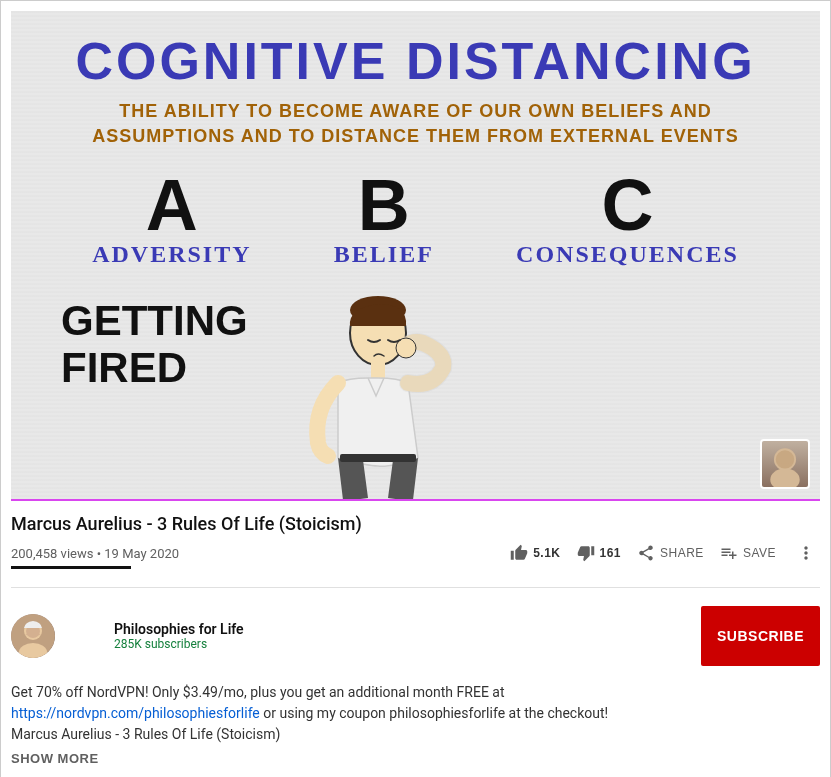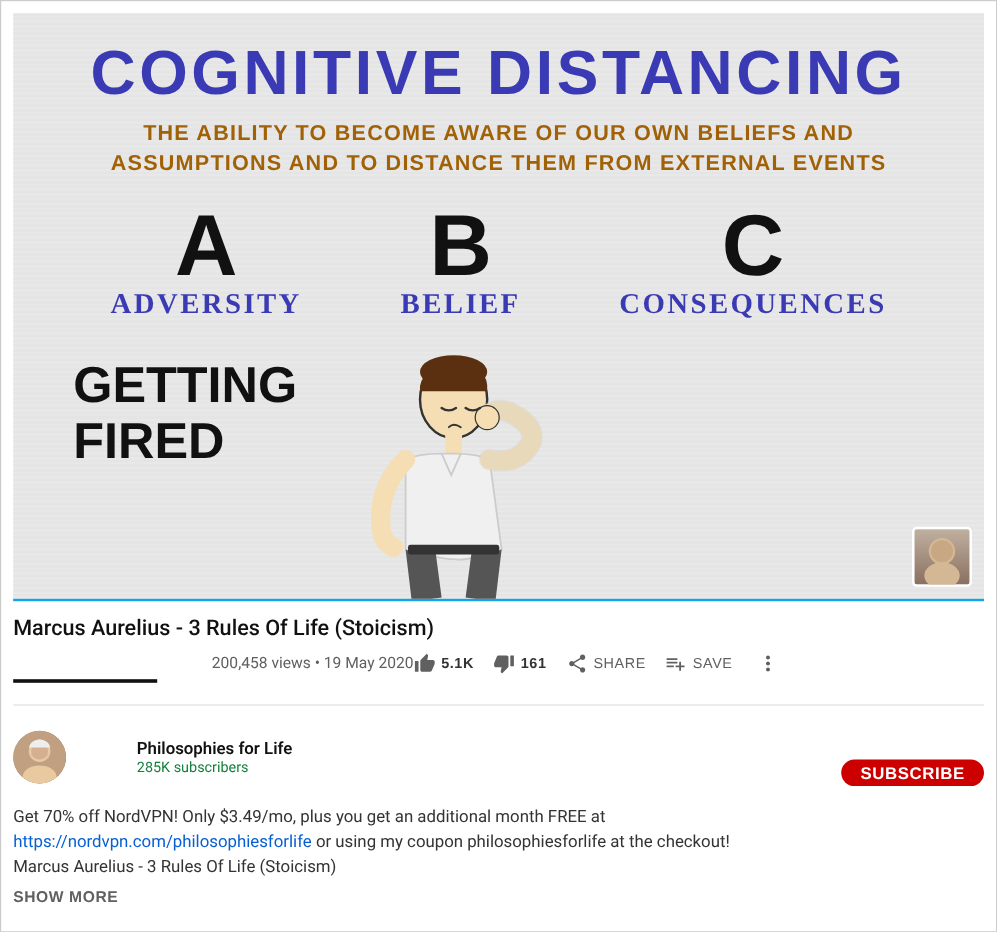--- a/index.html
+++ b/index.html
@@ -19,21 +19,21 @@
       padding: 10px;
     }
 
     
     .video-thumbnail {
       width: 100%;
       height: 490px;
       background: #e8e8e8;
       position: relative;
       overflow: hidden;
-      border-bottom: 2px solid #0ea5e9;
+      border-bottom: 2px solid #d946ef;
     }
 
     
     .video-thumbnail::before {
       content: '';
       position: absolute;
       inset: 0;
       background: repeating-linear-gradient(
         0deg,
         transparent,
@@ -162,21 +162,21 @@
     .video-title {
       font-size: 18px;
       font-weight: 500;
       color: #111;
       margin-bottom: 6px;
     }
 
     .video-meta-row {
       display: flex;
       align-items: center;
-      justify-content: center;
+      justify-content: space-between;
     }
 
     .video-meta-left {
       font-size: 13px;
       color: #606060;
     }
 
     .video-actions {
       display: flex;
       align-items: center;
@@ -256,28 +256,27 @@
 
     .channel-subs {
       font-size: 12px;
       color: #15803d;
     }
 
     .subscribe-btn {
       background: #cc0000;
       color: #fff;
       border: none;
-      padding: 3px 16px;
+      padding: 22px 16px;
       font-size: 14px;
       font-weight: 700;
       letter-spacing: 0.5px;
       text-transform: uppercase;
       cursor: pointer;
-      border-radius: 12px;
-      margin-top: 27px;
+      border-radius: 2px;
     }
 
     
     .description {
       padding: 8px 0 4px;
       font-size: 14px;
       color: #333;
       line-height: 1.5;
     }
 

